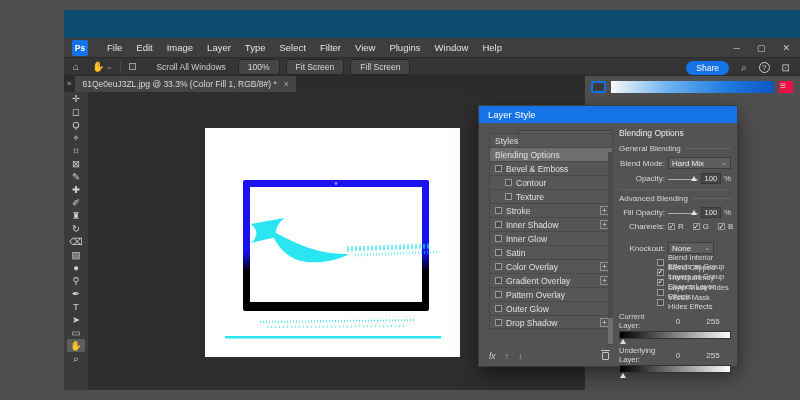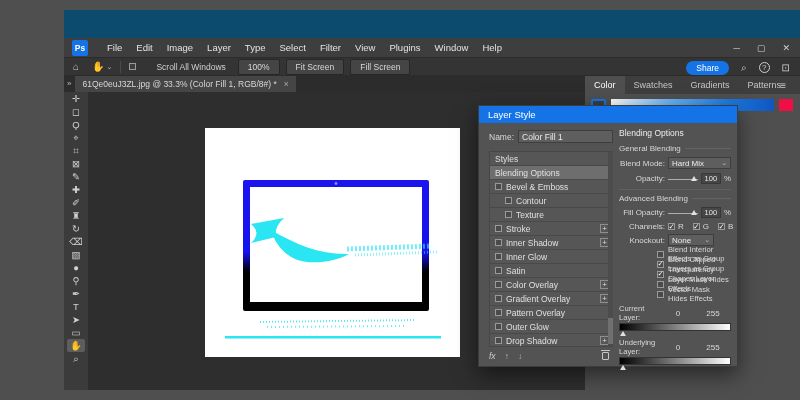--- a/index.html
+++ b/index.html
@@ -64,21 +64,21 @@
 
   
   .dialog { position:absolute; left:414px; top:95px; width:260px; height:262px; z-index:5;
             box-shadow:0 8px 20px rgba(0,0,0,.5); background:#535353; border:1px solid #3c3c3c; }
   .dlg-title { height:17px; background:var(--accent,#1473e6); color:#fff; font-size:9.5px;
                display:flex; align-items:center; padding-left:9px; }
   .name-row { position:absolute; left:10px; top:24px; width:124px; display:flex; align-items:center; }
   .name-row label { font-size:8.5px; color:#d8d8d8; margin-right:4px; }
   .name-row input { flex:1; height:13px; background:#5e5e5e; border:1px solid #3e3e3e; color:#ececec;
                     font-size:8.5px; padding-left:3px; font-family:"Liberation Sans", sans-serif; width:60px; }
-  .styles-list { position:absolute; left:10px; top:45px; width:124px; height:196px; background:#565656;
+  .styles-list { position:absolute; left:10px; top:27px; width:124px; height:196px; background:#565656;
                  border:1px solid #474747; overflow:hidden; }
   .style-row { height:14px; display:flex; align-items:center; gap:4px; padding-left:5px;
                border-bottom:1px solid #494949; font-size:8.5px; color:#e0e0e0; position:relative; }
   .style-row.selected { background:#6e6e6e; }
   .style-row.indent { padding-left:15px; }
   .cb { width:7px; height:7px; border:1px solid #9a9a9a; background:#4a4a4a; position:relative; flex:none; }
   .cb.checked::after { content:"✓"; position:absolute; top:-2.5px; left:-0.5px; font-size:7.5px; color:#fff; }
   .plusbox { margin-left:auto; margin-right:3px; width:9px; height:9px; border:1px solid #8f8f8f; font-size:8px;
              line-height:7px; text-align:center; color:#ddd; flex:none; }
   .list-scroll { position:absolute; right:0; top:0; bottom:0; width:5px; background:#4c4c4c; }
@@ -286,27 +286,20 @@
         <g stroke="var(--cyan,#2ae6f3)">
           <line x1="55" y1="194" x2="210" y2="192" stroke-width="2" stroke-dasharray="1 2" opacity="0.8"></line>
           <line x1="62" y1="199" x2="200" y2="198" stroke-width="2" stroke-dasharray="1 3" opacity="0.7"></line>
         </g>
         <rect class="cy" x="20" y="208" width="216" height="2.5" fill="#2ae6f3"></rect>
       </svg>
     </div>
   </div>
 
   <div class="rightpanel">
-    <div class="panel-tabs">
-
-    <span class="ptab active">Color</span>
-        <span class="ptab">Swatches</span>
-        <span class="ptab">Gradients</span>
-        <span class="ptab">Patterns</span>
-      </div>
     <span class="panel-menu" style="position:absolute;right:7px;top:4px;">≡</span>
     <div class="color-strip">
       <span class="grad-chip"></span>
       <span class="grad-bar"></span>
       <span class="red-swatch"></span>
     </div>
   </div>
 
   <div class="dialog">
     <div class="dlg-title">
@@ -472,21 +465,21 @@
               <span>G</span>
             </span>
 
             <span class="chan">
               <span class="cb checked"></span>
               <span>B</span>
             </span>
           </span>
       </div>
 
-      <div class="frow" style="margin-top:3px;">
+      <div class="frow" style="margin-top:11px;">
         <span class="rlab">Knockout:</span>
         <div class="ddl small">
           <span>None</span>
           <span class="cv">⌄</span>
         </div>
       </div>
 
       <div class="blend-opts">
 
           <div class="bo-row">

